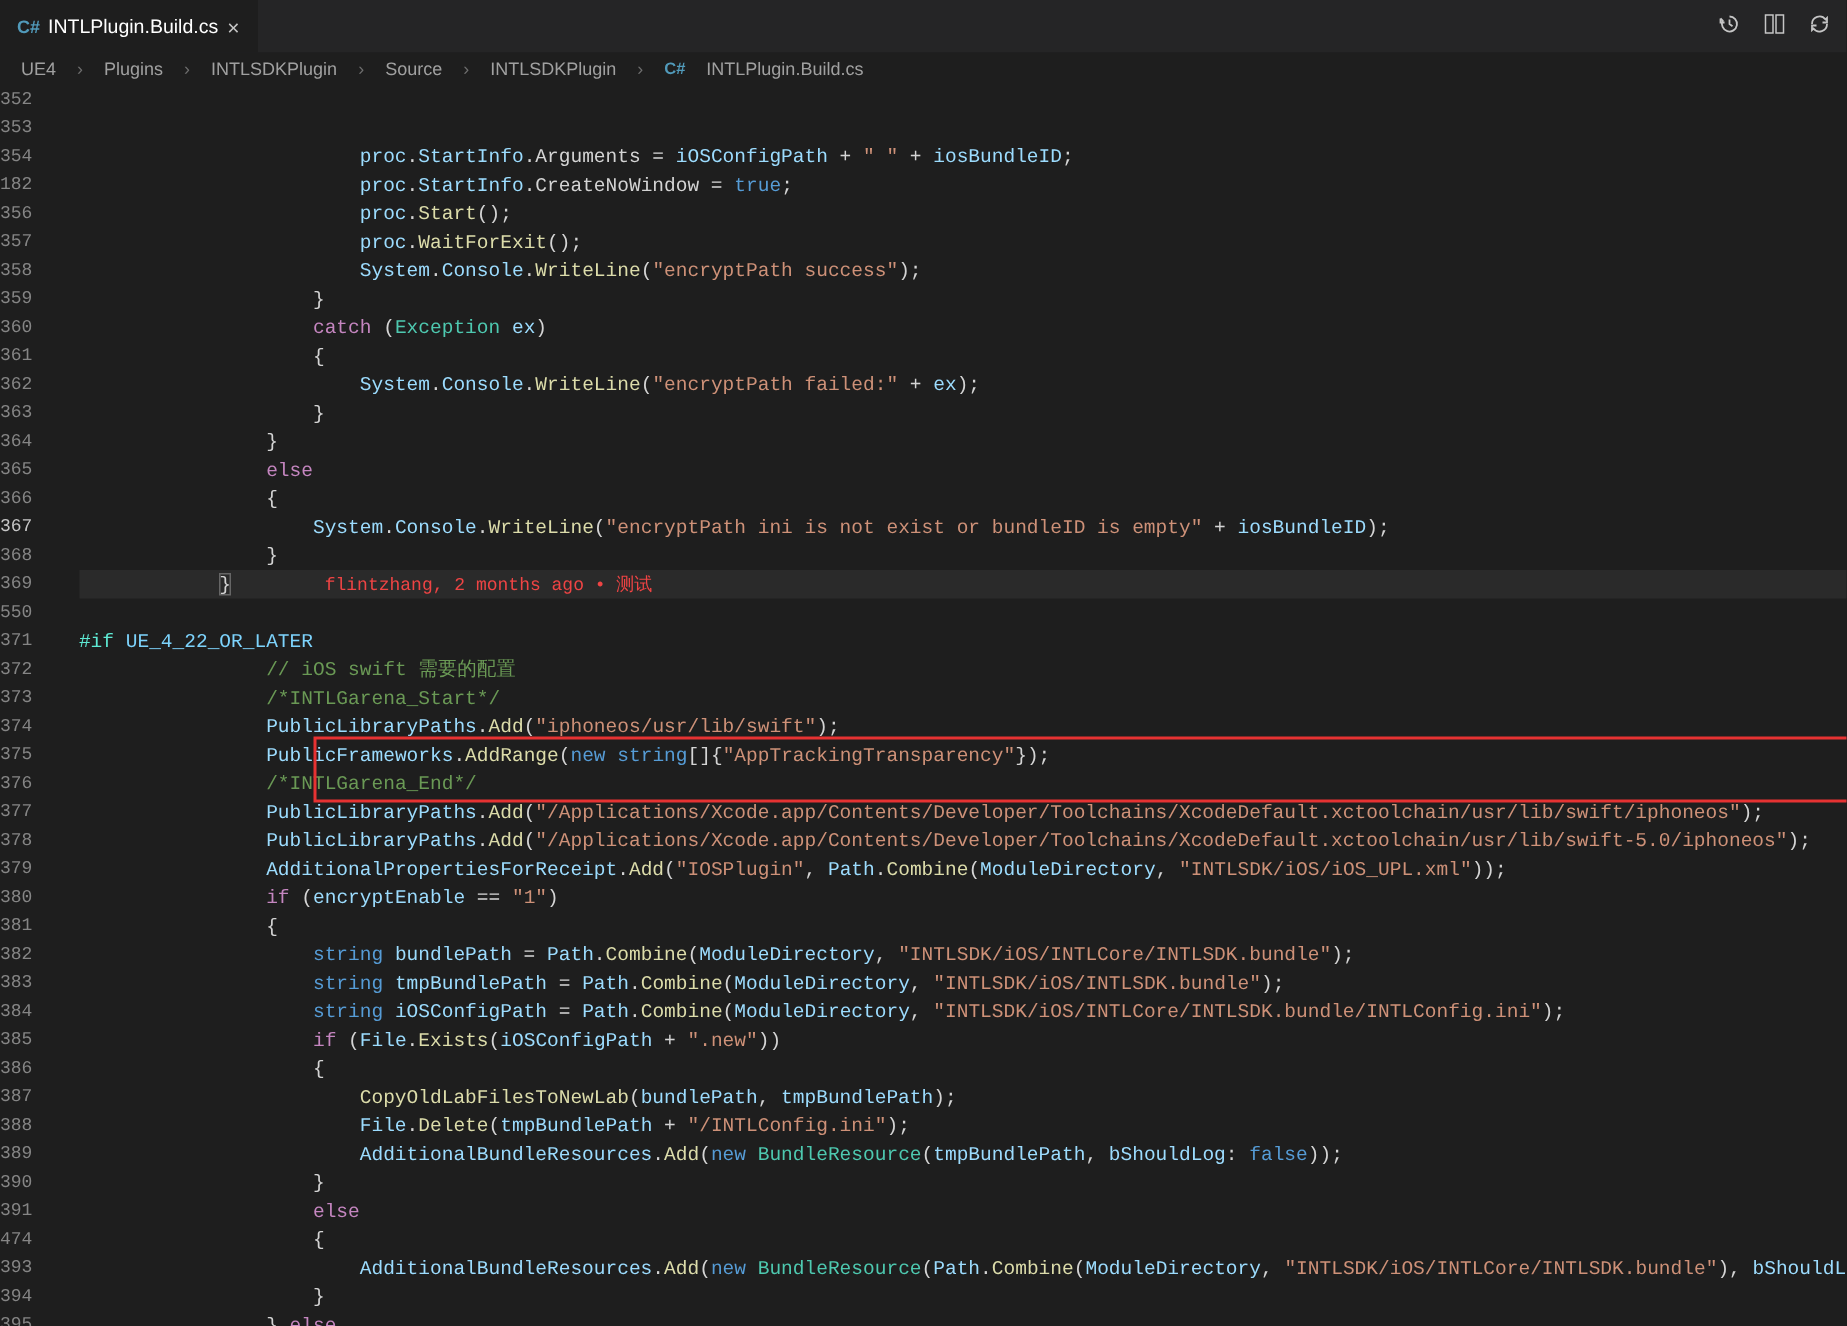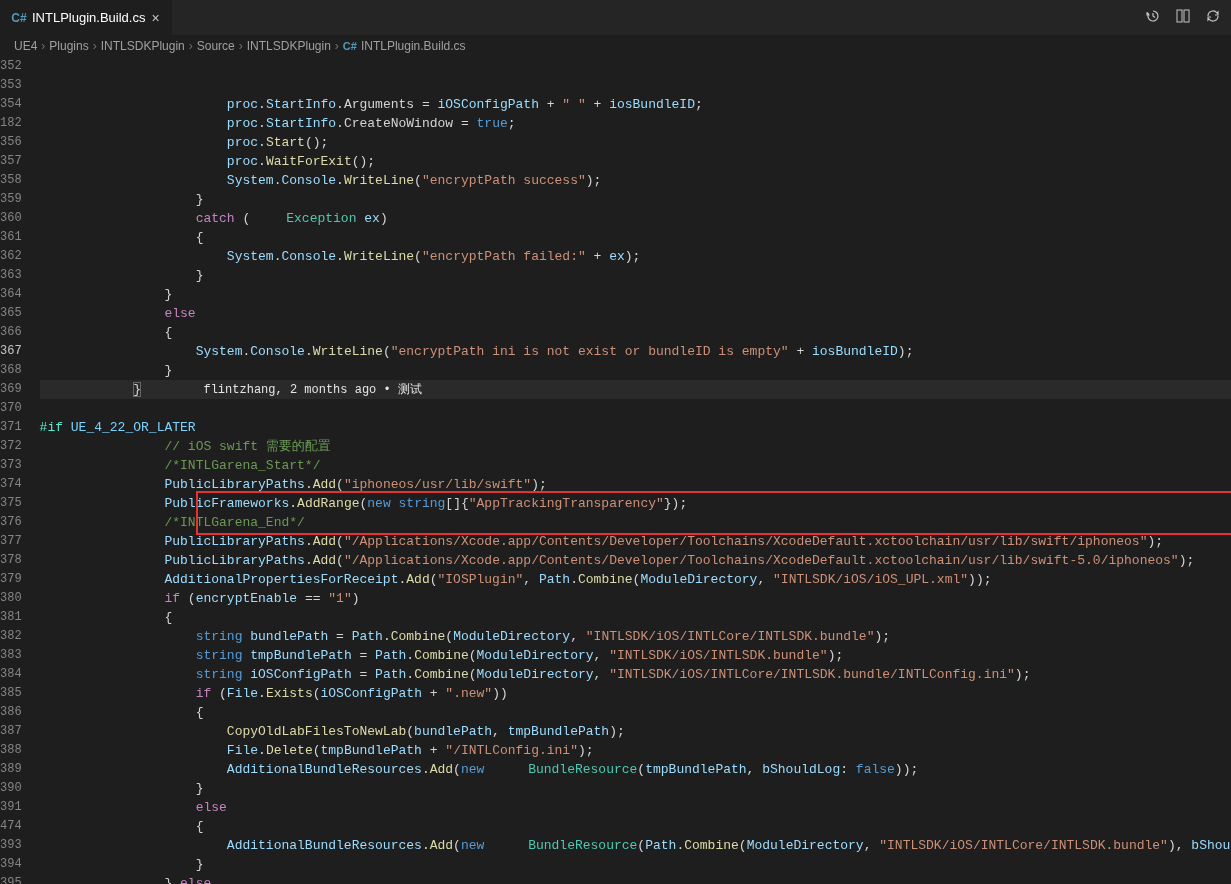--- a/index.html
+++ b/index.html
@@ -48,31 +48,32 @@
 .toolbar-icons span { cursor: pointer; }
 .breadcrumbs {
   height: 22px;
   background: #1e1e1e;
   display: flex;
   align-items: center;
   padding-left: 14px;
   font-family: "Segoe UI", sans-serif;
   font-size: 12px;
   color: #a0a0a0;
-  gap: 2px;
+  gap: 12px;
 }
 .breadcrumbs .sep { color: #6e6e6e; padding: 0 2px; }
 .breadcrumbs .file-icon {
   color: #519aba; font-weight: bold; font-size: 11px; margin-right: 2px;
 }
 .editor {
   display: flex;
   height: calc(100% - 57px);
   background: #1e1e1e;
   position: relative;
+  gap: 13px;
 }
 .gutter {
   width: 60px;
   text-align: right;
   padding-right: 18px;
   color: #858585;
   user-select: none;
   line-height: 19px;
   font-size: 12px;
   padding-top: 0;
@@ -93,28 +94,28 @@
   left: 156px;
   width: 1045px;
   top: calc(19px * 23 - 3px);
   height: calc(19px * 2 + 6px);
   pointer-events: none;
   z-index: 5;
 }
 
 .tk-kw { color: #569cd6; }
 .tk-kw2 { color: #c586c0; }
-.tk-type { color: #4ec9b0; margin-left: 36px; }
+.tk-type { color: #4ec9b0; }
 .tk-str { color: #ce9178; }
 .tk-fn { color: #dcdcaa; }
 .tk-var { color: #9cdcfe; }
 .tk-comment { color: #6a9955; }
 .tk-directive { color: #5eead4; }
 .tk-directive-sym { color: #7dd3fc; }
-.tk-codelens { color: #e5e5e5; font-size: 12px; text-align: center; }
+.tk-codelens { color: #ef4444; font-size: 12px; text-align: center; }
 .cursor-bracket {
   outline: 1px solid #666;
   outline-offset: -1px;
 }
 .minimap-spacer { width: 14px; }
 </style>
 </head>
 <body>
 
 <div class="top-bar">
@@ -173,21 +174,21 @@
       <div class="ln">360</div>
       <div class="ln">361</div>
       <div class="ln">362</div>
       <div class="ln">363</div>
       <div class="ln">364</div>
       <div class="ln">365</div>
       <div class="ln">366</div>
       <div class="ln active">367</div>
       <div class="ln">368</div>
       <div class="ln">369</div>
-      <div class="ln">370</div>
+      <div class="ln">550</div>
       <div class="ln">371</div>
       <div class="ln">372</div>
       <div class="ln">373</div>
       <div class="ln">374</div>
       <div class="ln">375</div>
       <div class="ln">376</div>
       <div class="ln">377</div>
       <div class="ln">378</div>
       <div class="ln">379</div>
       <div class="ln">380</div>

